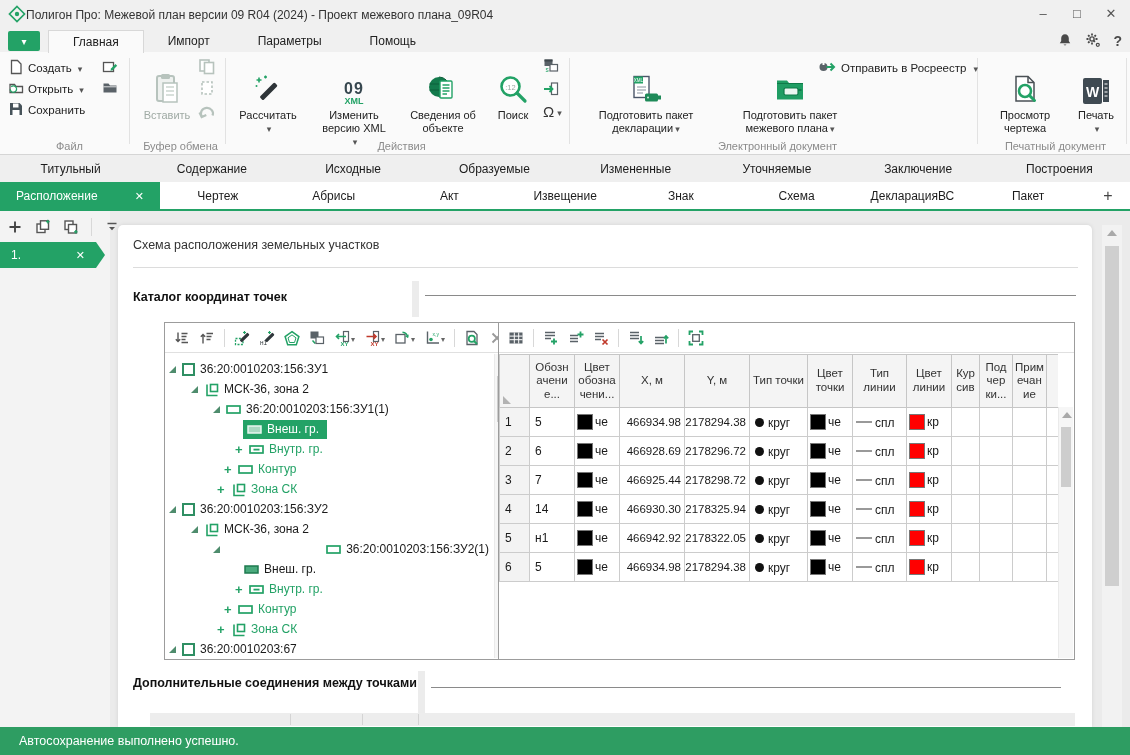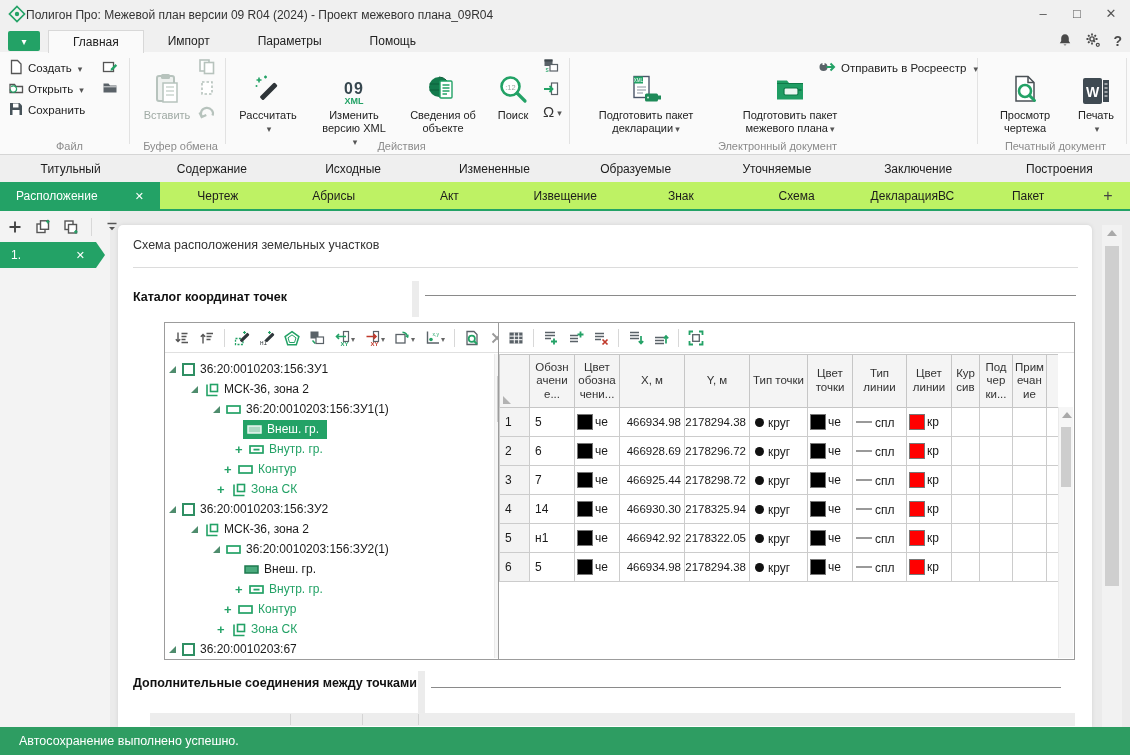--- a/index.html
+++ b/index.html
@@ -32,21 +32,21 @@
   .rmini{position:absolute;display:flex;align-items:center;gap:1px}
   .caret::after{content:"▾";font-size:9px;color:#555;margin-left:2px}
   .xmlbadge{display:flex;flex-direction:column;align-items:center;line-height:1}
   .xmlbadge .t{font-size:16px;font-weight:bold;color:#37474f;letter-spacing:1px}
   .xmlbadge .b{font-size:9px;font-weight:bold;color:var(--acc)}
   .omega{font-size:15px;color:#333}
   .sendbtn{position:absolute;display:flex;align-items:center;gap:5px;font-size:11.5px;color:#222;height:20px}
   
   .tabrow1{position:absolute;left:0;top:155px;width:1130px;height:27px;background:#efefef;display:flex}
   .dtab1{flex:1;display:flex;align-items:center;justify-content:center;font-size:12px;color:#1c1c1c}
-  .tabrow2{position:absolute;left:0;top:182px;width:1130px;height:29px;background:#bef264;display:flex;border-bottom:2px solid var(--acc)}
+  .tabrow2{position:absolute;left:0;top:182px;width:1130px;height:29px;background:#ffffff;display:flex;border-bottom:2px solid var(--acc)}
   .dtab2{display:flex;align-items:center;justify-content:center;font-size:12px;color:#1c1c1c}
   .dtab2:not(.active):not(.add){flex:1}
   .dtab2.active{width:160px;background:var(--acc);color:#fff;justify-content:space-between;padding:0 16px}
   .dtab2.add{width:44px;font-size:16px;color:#444}
   .closex{display:inline-block}
   .closex::after{content:"✕";font-size:11px}
   
   .sidebar{position:absolute;left:0;top:211px;width:110px;height:516px;background:#f3f3f3}
   .sbtb{position:absolute;left:4px;top:4px;height:24px;display:flex;align-items:center;gap:6px}
   .pagelist{position:absolute;left:0;top:31px;width:110px}
@@ -354,22 +354,22 @@
   </div>
   <div class="rgroup" style="left:978px;width:148px">
     <div class="glabel">Печатный документ</div>
   </div>
 </div>
 
 <div class="tabrow1">
     <div class="dtab1">Титульный</div>
     <div class="dtab1">Содержание</div>
     <div class="dtab1">Исходные</div>
+    <div class="dtab1">Образуемые</div>
     <div class="dtab1">Измененные</div>
-    <div class="dtab1">Образуемые</div>
     <div class="dtab1">Уточняемые</div>
     <div class="dtab1">Заключение</div>
     <div class="dtab1">Построения</div>
   </div>
 <div class="tabrow2">
     <div class="dtab2 active">
       <span>Расположение</span>
       <span class="closex"></span>
     </div>
     <div class="dtab2">
@@ -628,21 +628,21 @@
           <span class="nodebox">
             <span class="ticn">
               <svg width="15" height="15" viewBox="0 0 15 15" xmlns="http://www.w3.org/2000/svg">
                 <path d="M3 2.5v11h10.5" stroke="#23a266" stroke-width="1.6" fill="none"></path>
                 <rect x="6.5" y="2.5" width="7" height="7" fill="#fff" stroke="#23a266" stroke-width="1.6"></rect>
               </svg>
             </span>
             <span class="tlabel">МСК-36, зона 2</span>
           </span>
         </div>
-        <div class="trow" style="padding-left: 48px;">
+        <div class="trow" style="padding-left: 48px; justify-content: space-between;">
           <span class="exp-open"></span>
           <span class="nodebox">
             <span class="ticn">
               <svg width="15" height="15" viewBox="0 0 15 15" xmlns="http://www.w3.org/2000/svg">
                 <rect x="1" y="4" width="13" height="7" fill="#fff" stroke="#23a266" stroke-width="1.7"></rect>
               </svg>
             </span>
             <span class="tlabel">36:20:0010203:156:ЗУ2(1)</span>
           </span>
         </div>

